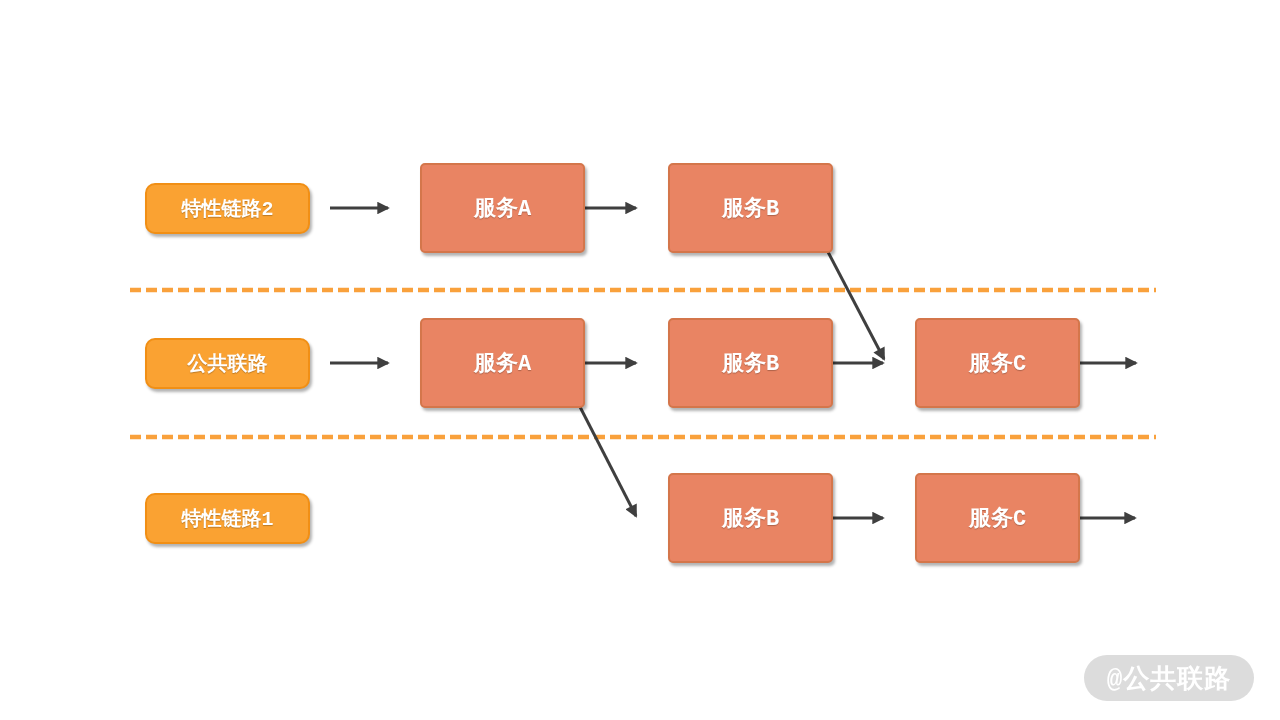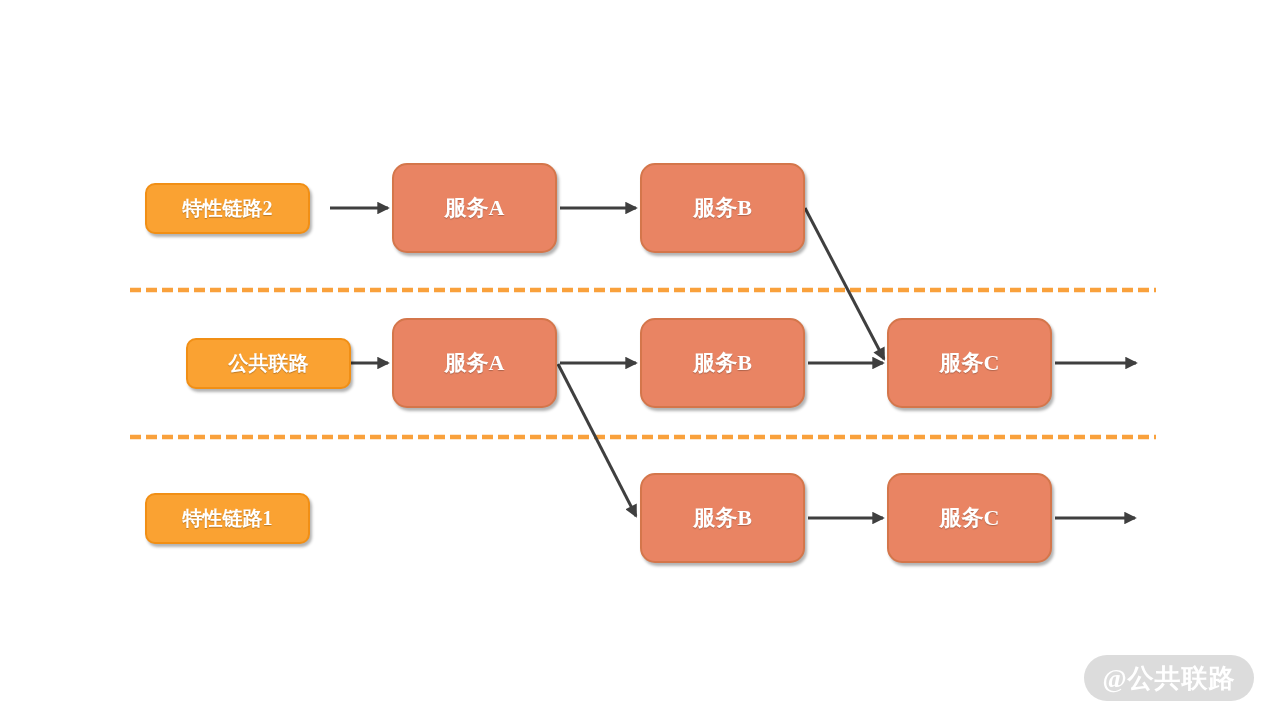--- a/index.html
+++ b/index.html
@@ -17,21 +17,21 @@
   html, body {
     margin: 0;
     padding: 0;
   }
   .canvas {
     position: relative;
     width: 1280px;
     height: 720px;
     background: var(--background);
     overflow: hidden;
-    font-family: Liberation Serif, serif;
+    font-family: Liberation Mono, monospace;
   }
   .connectors {
     position: absolute;
     left: 0;
     top: 0;
     width: 1280px;
     height: 720px;
     pointer-events: none;
   }
   .node {
@@ -49,24 +49,25 @@
     width: 165px;
     height: 51px;
     border-radius: 10px;
     background: var(--label-fill);
     border: 2px solid var(--label-border);
     font-size: 20px;
   }
   .service-box {
     width: 165px;
     height: 90px;
-    border-radius: 15px;
+    border-radius: 5px;
     background: var(--service-fill);
     border: 2px solid var(--service-border);
     font-size: 22px;
+    margin-left: 28px;
   }
   .watermark {
     position: absolute;
     left: 1084px;
     top: 655px;
     width: 170px;
     height: 46px;
     border-radius: 23px;
     background: var(--watermark-bg);
     color: var(--watermark-text);
@@ -104,21 +105,21 @@
     <line x1="558" y1="364" x2="636" y2="516" style="stroke:var(--arrow)" stroke-width="3" marker-end="url(#arrowhead)"></line>
 
     <line x1="808" y1="518" x2="883" y2="518" style="stroke:var(--arrow)" stroke-width="3" marker-end="url(#arrowhead)"></line>
     <line x1="1055" y1="518" x2="1135" y2="518" style="stroke:var(--arrow)" stroke-width="3" marker-end="url(#arrowhead)"></line>
   </svg>
 
   <div class="node label-box" style="left:145px; top:183px;">特性链路2</div>
   <div class="node service-box" style="left:392px; top:163px;">服务A</div>
   <div class="node service-box" style="left:640px; top:163px;">服务B</div>
 
-  <div class="node label-box" style="left:145px; top:338px;margin-left:41px;">公共联路</div>
+  <div class="node label-box" style="left:145px; top:338px;">公共联路</div>
   <div class="node service-box" style="left:392px; top:318px;">服务A</div>
   <div class="node service-box" style="left:640px; top:318px;">服务B</div>
   <div class="node service-box" style="left:887px; top:318px;">服务C</div>
 
   <div class="node label-box" style="left:145px; top:493px;">特性链路1</div>
   <div class="node service-box" style="left:640px; top:473px;">服务B</div>
   <div class="node service-box" style="left:887px; top:473px;">服务C</div>
 
   <div class="watermark">@公共联路</div>
 </div>

